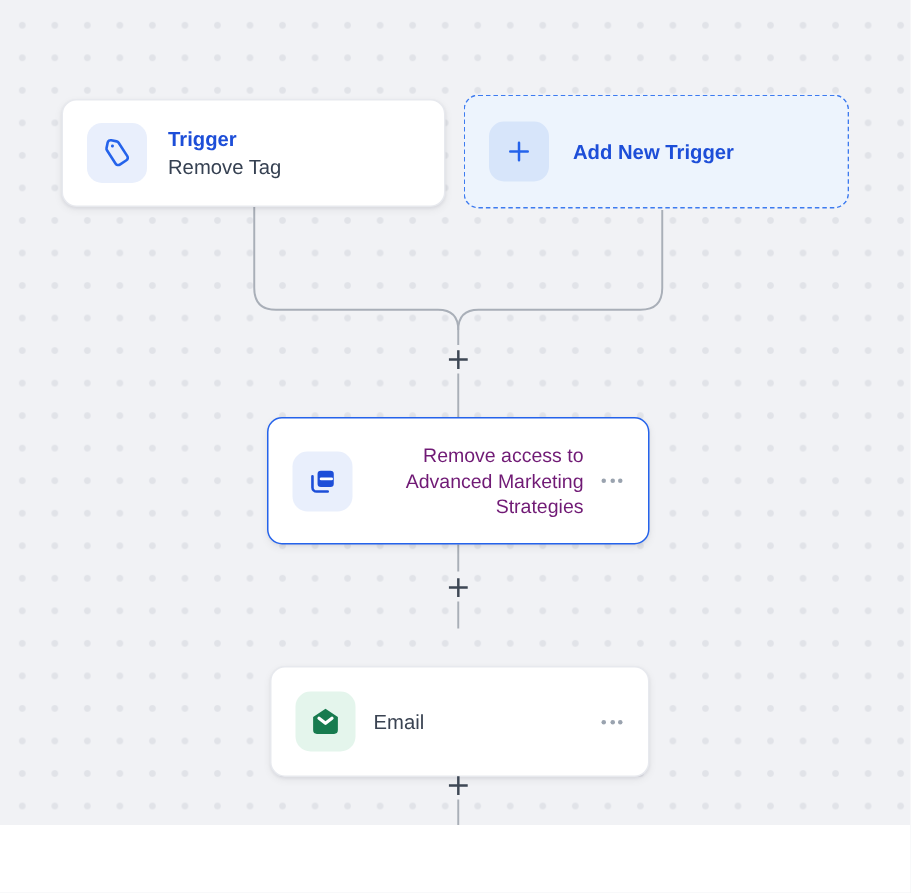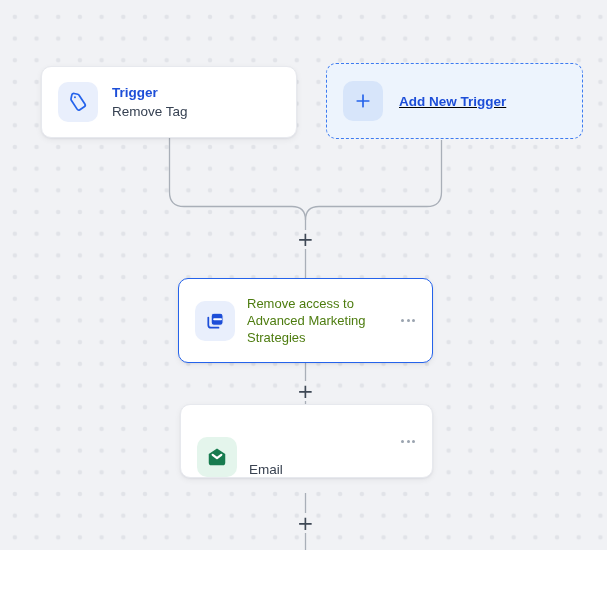--- a/index.html
+++ b/index.html
@@ -15,50 +15,50 @@
 
   .card{position:absolute; box-sizing:border-box; display:flex; align-items:center;}
 
   .trigger-card{
     left:41px; top:66px; width:256px; height:72px;
     background:#FFFFFF; border:1px solid #E7E9EE; border-radius:10px;
     box-shadow:0 1px 2px rgba(16,24,40,.05), 0 2px 6px rgba(16,24,40,.06);
     padding:0 16px; cursor:pointer;
   }
   .add-card{
-    left:326px; top:63px; width:257px; height:76px;
+    left:309px; top:63px; width:257px; height:76px;
     background:#EDF4FD; border:1.5px dashed #3D7BF0; border-radius:10px;
-    padding:0 16px; cursor:pointer;text-decoration:underline;
+    padding:0 16px; cursor:pointer;
   }
   .action-card{
     left:178px; top:278px; width:255px; height:85px;
     background:#FFFFFF; border:1.5px solid #2563EB; border-radius:10px;
     box-shadow:0 1px 2px rgba(16,24,40,.05), 0 2px 6px rgba(16,24,40,.06);
     padding:0 16px; cursor:pointer;
   }
   .email-card{
-    left:180px; top:404px; width:253px; height:74px;
+    left:180px; top:444px; width:253px; height:74px;
     background:#FFFFFF; border:1px solid #E7E9EE; border-radius:10px;
     box-shadow:0 1px 2px rgba(16,24,40,.05), 0 2px 6px rgba(16,24,40,.06);
-    padding:0 16px; cursor:pointer;align-items:flex-end;
+    padding:0 16px; cursor:pointer;
   }
 
   .icon-square{
     flex:0 0 auto; width:40px; height:40px; border-radius:10px;
     display:flex; align-items:center; justify-content:center;
   }
   .icon-blue{background:#E9EFFC;}
   .icon-lightblue{background:#D7E5FA;}
   .icon-green{background:#E4F5EC;}
 
   .node-text{margin-left:14px; line-height:18px;}
   .node-title{font-size:13.5px; font-weight:700; color:#1D4ED8;}
   .node-subtitle{font-size:13.5px; color:#364152; margin-top:1px;}
   .add-label{margin-left:16px; font-size:13.5px; font-weight:700; color:#1D4ED8;}
-  .action-label{margin-left:12px; width:142px; font-size:13px; line-height:17px; color:#4d7c0f;}
+  .action-label{margin-left:12px; width:142px; font-size:13px; line-height:17px; color:#701a75;text-align:right;}
   .email-label{margin-left:12px; font-size:13.5px; color:#3A4352;}
 
   .menu-btn{
     position:absolute; right:12px; top:50%; transform:translateY(-50%);
     width:24px; height:20px; display:flex; align-items:center; justify-content:center;
     background:transparent; border:none; cursor:pointer; gap:2.5px; padding:0;
   }
   .menu-btn .dot{width:3px; height:3px; border-radius:50%; background:#9AA3AF; display:block;}
 
   .plus-btn{

